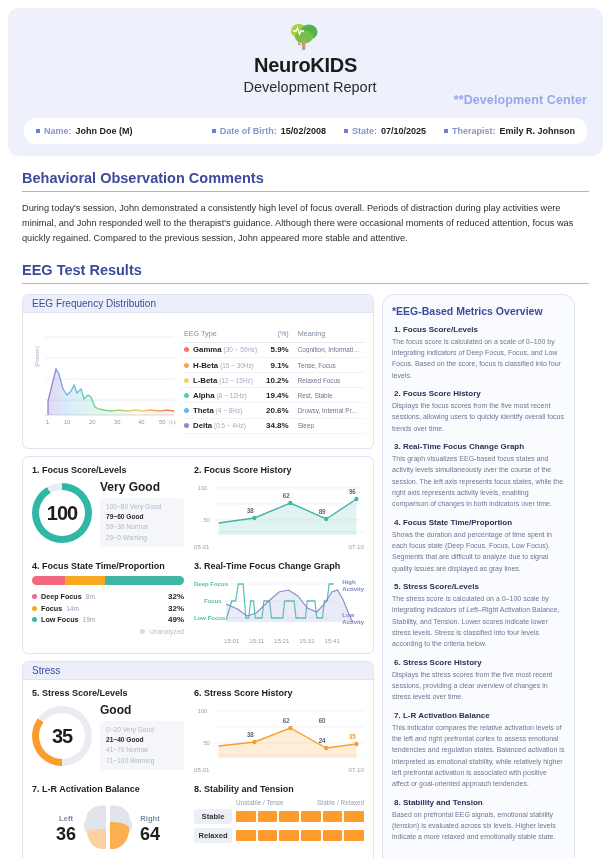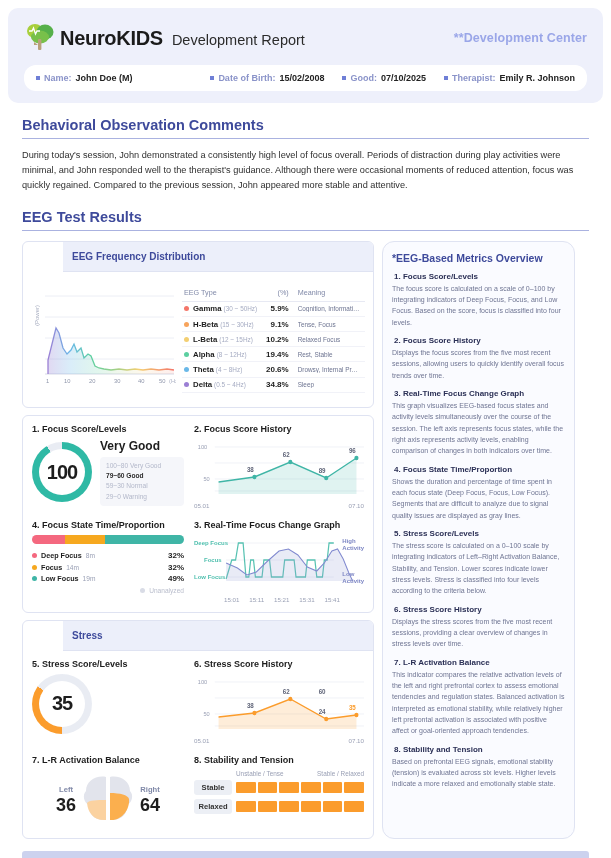--- a/index.html
+++ b/index.html
@@ -11,21 +11,21 @@
     overflow:hidden;
   }
   .page { width:611px; height:858px; position:relative; background:#fff; }
 
   
   .hdr {
     margin:8px; border-radius:10px;
     background:#eef0fb;
     padding:14px 16px 12px 16px;
   }
-  .hdr-top { display:flex; align-items:center; }
+  .hdr-top { display:flex; align-items:center;flex-direction:column; }
   .logo-tree { width:32px; height:32px; position:relative; flex:0 0 auto; margin-right:4px;}
   .brand { font-size:20px; font-weight:bold; color:#1b1b1b; letter-spacing:-0.3px; }
   .brand .kids { }
   .rep-title { font-size:14.5px; color:#2b2b2b; margin-left:9px; font-weight:500; position:relative; top:2px;}
   .center-label { margin-left:auto; font-size:12.5px; color:#9aa6e8; font-weight:bold; letter-spacing:.1px;}
 
   .info-bar {
     margin-top:11px; background:#fff; border-radius:12px;
     height:26px; display:flex; align-items:center;
     padding:0 12px; font-size:9px; gap:0px;
@@ -43,22 +43,22 @@
   }
   .para { font-size:9.2px; line-height:1.62; color:#2f2f2f; margin-top:9px; text-align:left; }
 
   
   .eeg-wrap { display:flex; gap:8px; margin:10px 22px 0 22px; }
   .left-col { width:352px; display:flex; flex-direction:column; gap:7px; }
   .right-col { width:193px; }
 
   .card { border:1px solid #dfe3f2; border-radius:6px; background:#fff; overflow:hidden; }
   .card-hd {
-    background:#eceffa; color:#3e4a9b; font-weight:bold; font-size:10px;
-    padding:9px 9px; border-bottom:1px solid #dfe3f2;margin-left:40px;
+    background:#eceffa; color:#3e4a9b; font-weight:normal; font-size:10px;
+    padding:3px 9px; border-bottom:1px solid #dfe3f2;
   }
   .card-bd { padding:8px 9px 9px 9px; }
 
   
   .freq-row { display:flex; gap:6px; }
   .freq-chart { width:145px; height:100px; position:relative; }
   .freq-table { flex:1; }
   table.ft { width:100%; border-collapse:collapse; }
   table.ft th {
     text-align:left; font-size:7.2px; color:#8089a8; font-weight:normal;
@@ -169,21 +169,21 @@
         <span class="ilabel">Name:</span>
         <span class="ival">John Doe (M)</span>
       </div>
       <div class="info-item" style="margin-right:18px">
         <span class="sq"></span>
         <span class="ilabel">Date of Birth:</span>
         <span class="ival">15/02/2008</span>
       </div>
       <div class="info-item" style="margin-right:18px">
         <span class="sq"></span>
-        <span class="ilabel">Good:</span>
+        <span class="ilabel">State:</span>
         <span class="ival">07/10/2025</span>
       </div>
       <div class="info-item">
         <span class="sq"></span>
         <span class="ilabel">Therapist:</span>
         <span class="ival">Emily R. Johnson</span>
       </div>
     </div>
   </div>
 
@@ -424,20 +424,29 @@
       <div class="card">
         <div class="card-hd">Stress</div>
         <div class="card-bd">
           <div class="two">
             <div class="half" style="max-width:152px">
               <div class="sub-t">5. Stress Score/Levels</div>
               <div class="donut-row">
                 <div class="donut" style="background:conic-gradient(from 180deg,#fb9c2c 0deg 126deg,#e9ecf3 126deg 360deg)">
                   <div class="hole">35</div>
                 </div>
+                <div class="lvl-wrap">
+                  <div class="lvl-title">Good</div>
+                  <div class="lvl-box">
+                    <div class="lvl">0~20 Very Good</div>
+                    <div class="lvl on">21~40 Good</div>
+                    <div class="lvl">41~70 Normal</div>
+                    <div class="lvl">71~100 Warning</div>
+                  </div>
+                </div>
               </div>
             </div>
 
             <div class="half">
               <div class="sub-t">6. Stress Score History</div>
               <div class="hist">
                 <svg width="100%" height="62" viewBox="0 0 180 62" preserveAspectRatio="none">
                   <g stroke="#eceef5" stroke-width=".8">
                     <line x1="22" y1="8" x2="180" y2="8"></line>
                     <line x1="22" y1="24" x2="180" y2="24"></line>

